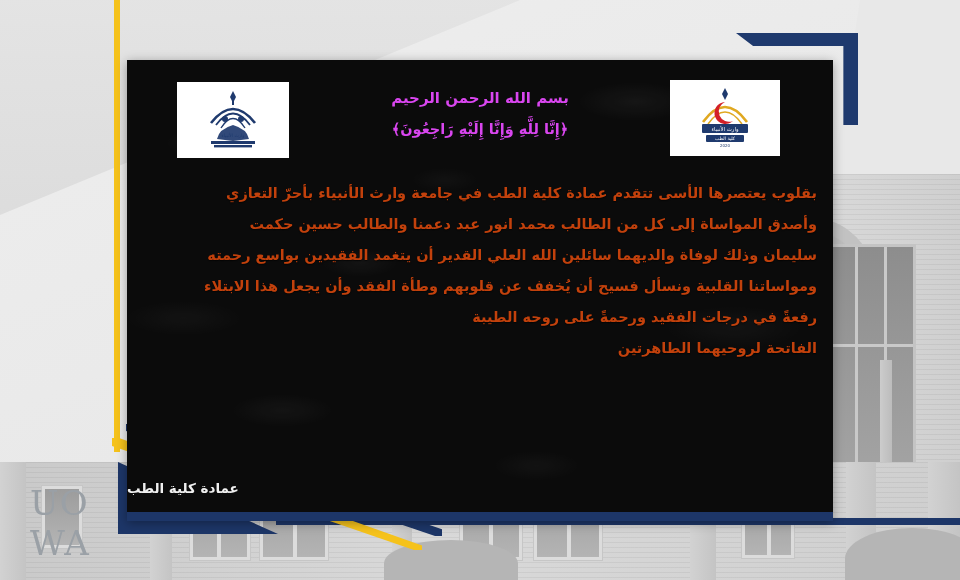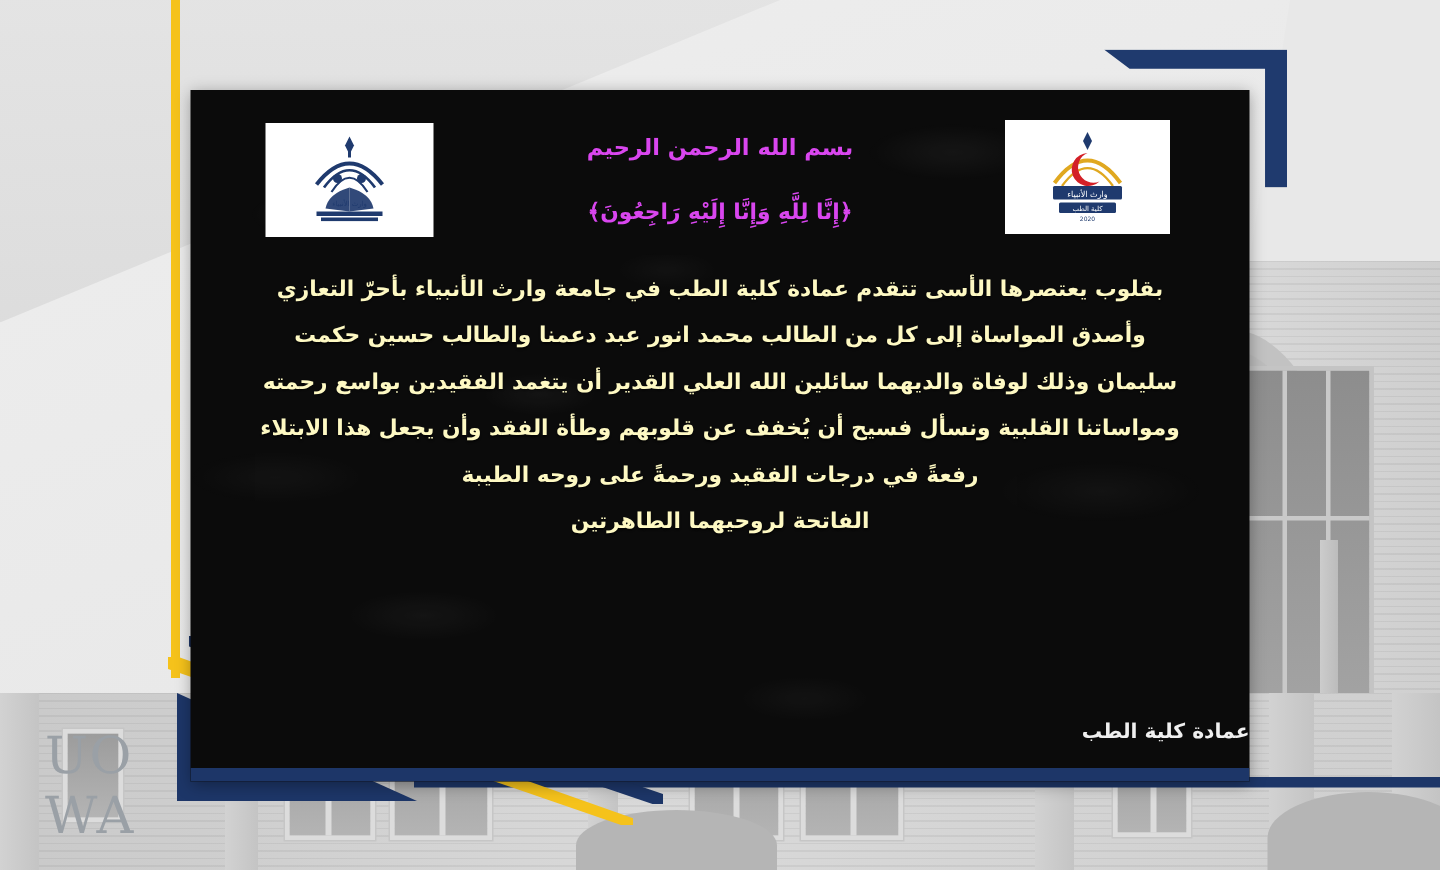--- a/index.html
+++ b/index.html
@@ -76,28 +76,28 @@
     opacity:.9;}
   .card-inner{position:relative;width:100%;height:100%;}
 
   .logo-box{position:absolute;background:#fff;display:flex;align-items:center;justify-content:center;}
   .logo-left{left:50px;top:22px;width:112px;height:76px;}
   .logo-right{left:543px;top:20px;width:110px;height:76px;}
 
   .header-text{position:absolute;left:0;right:0;top:28px;text-align:center;color:#d946ef;
     direction:rtl;}
   .basmala{font-size:15px;font-weight:700;letter-spacing:.4px;line-height:1.45;}
-  .ayah{font-size:14.5px;font-weight:700;margin-top:23px;}
-
-  .body-text{position:absolute;left:16px;right:16px;top:118px;color:#fef9c3;direction:rtl;
-    text-align:center;}
+  .ayah{font-size:14.5px;font-weight:700;margin-top:11px;}
+
+  .body-text{position:absolute;left:16px;right:16px;top:118px;color:#c2410c;direction:rtl;
+    }
   .body-text p{margin:0 0 0 0;font-size:14.5px;font-weight:700;line-height:31px;
     letter-spacing:.1px;text-shadow:0 1px 1px rgba(0,0,0,.6);}
-  .sign{position:absolute;left:0;right:0;top:420px;text-align:right;direction:rtl;
-    color:#f0f0f0;font-size:13.5px;font-weight:700;padding-left:21px;}
+  .sign{position:absolute;left:0;right:0;top:420px;text-align:left;direction:rtl;
+    color:#f0f0f0;font-size:13.5px;font-weight:700;}
 
   .card-foot{position:absolute;left:0;bottom:0;width:100%;height:9px;background:#1d3668;}
 
   
   .uowa{position:absolute;left:30px;top:452px;width:86px;height:84px;color:#4d7c0f;margin-top:29px;}
   .uowa svg{display:block;}
 </style>
 </head>
 <body>
 

